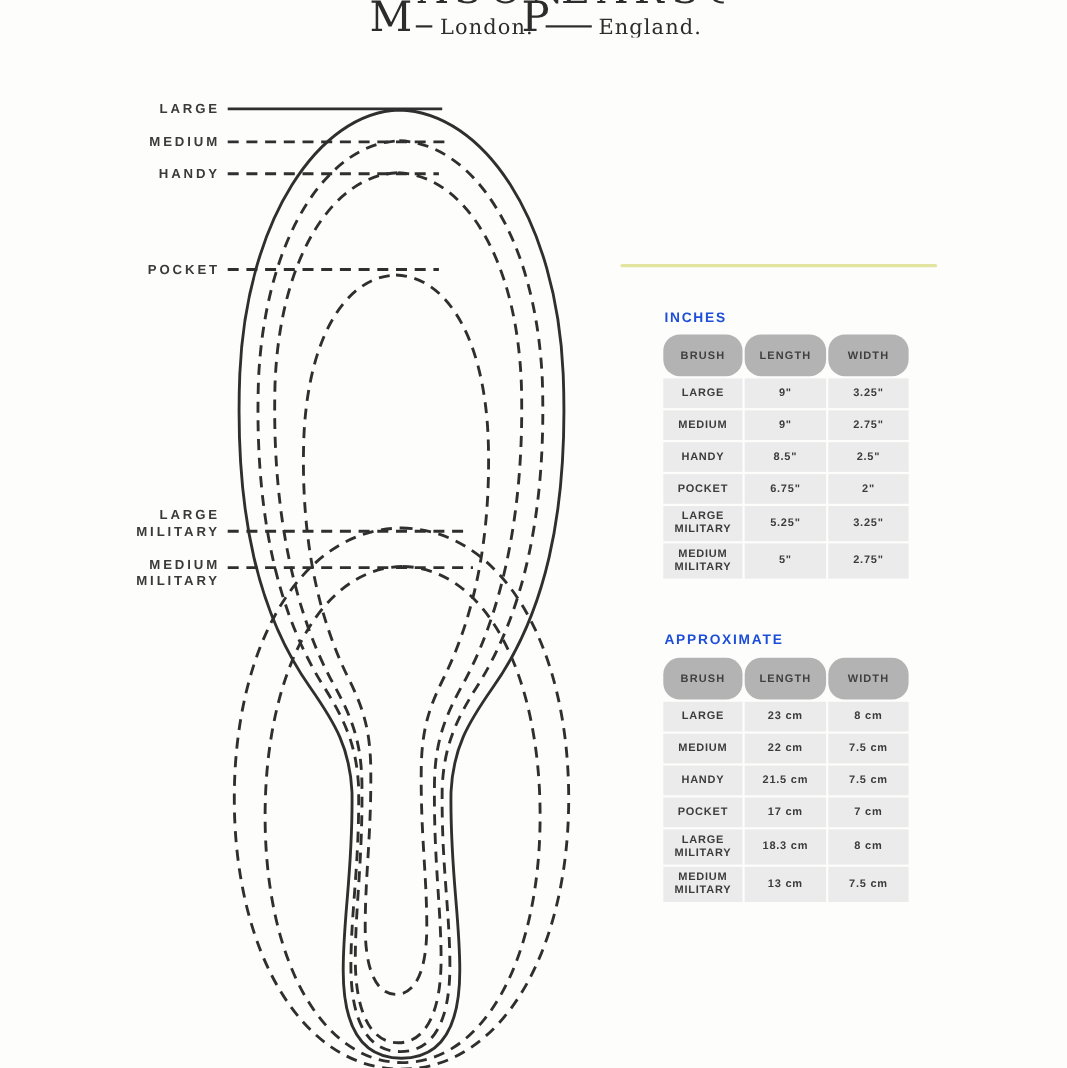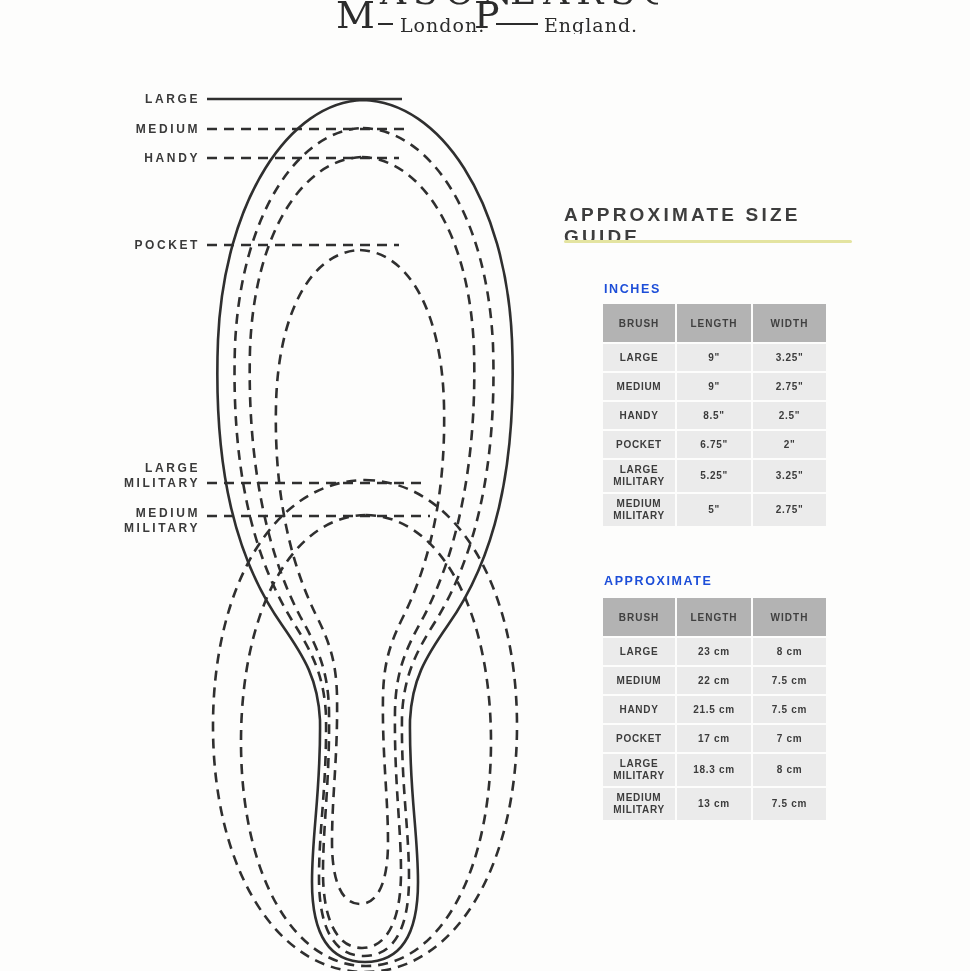--- a/index.html
+++ b/index.html
@@ -30,21 +30,21 @@
   .tbl-label{
     position:absolute;left:604px;font-size:12.5px;font-weight:700;
     letter-spacing:1.6px;color:#1d4ed8;
   }
   .sg-table{position:absolute;left:601px;border-collapse:separate;border-spacing:2px;}
   .sg-table th,.sg-table td{
     text-align:center;vertical-align:middle;padding:0 2px;
     font-family:"Liberation Sans",sans-serif;color:#3c3c3c;
   }
   .sg-table th{
-    background:#b3b3b3;height:38px;font-size:10px;font-weight:700;letter-spacing:1px;color:#404040;
+    background:#b3b3b3;height:38px;font-size:10px;font-weight:700;letter-spacing:1px;color:#404040;border-radius:15px;
   }
   .sg-table td{background:#ebebeb;height:27px;font-size:10px;font-weight:600;letter-spacing:.7px;}
   .sg-table tr.tall td{height:32px;line-height:12px;}
   .sg-table .c0{width:68px;}
   .sg-table .c1{width:70px;margin-top:44px;}
   .sg-table .c2{width:69px;margin-top:32px;}
 </style>
 </head>
 <body>
 
@@ -141,21 +141,20 @@
 
   <div class="dlabel" style="top:92px">LARGE</div>
   <div class="dlabel" style="top:122px">MEDIUM</div>
   <div class="dlabel" style="top:151px">HANDY</div>
   <div class="dlabel" style="top:238px">POCKET</div>
   <div class="dlabel" style="top:461px">LARGE
 MILITARY</div>
   <div class="dlabel" style="top:506px">MEDIUM
 MILITARY</div>
 
-  <div class="guide-title">APPROXIMATE SIZE GUIDE</div>
   <div class="guide-underline"></div>
 
   <div class="tbl-label" style="top:282px">INCHES</div>
   <table class="sg-table" style="top:302px">
     <thead>
       <tr>
         <th class="c0">BRUSH</th>
         <th class="c1">LENGTH</th>
         <th class="c2">WIDTH</th>
       </tr>

